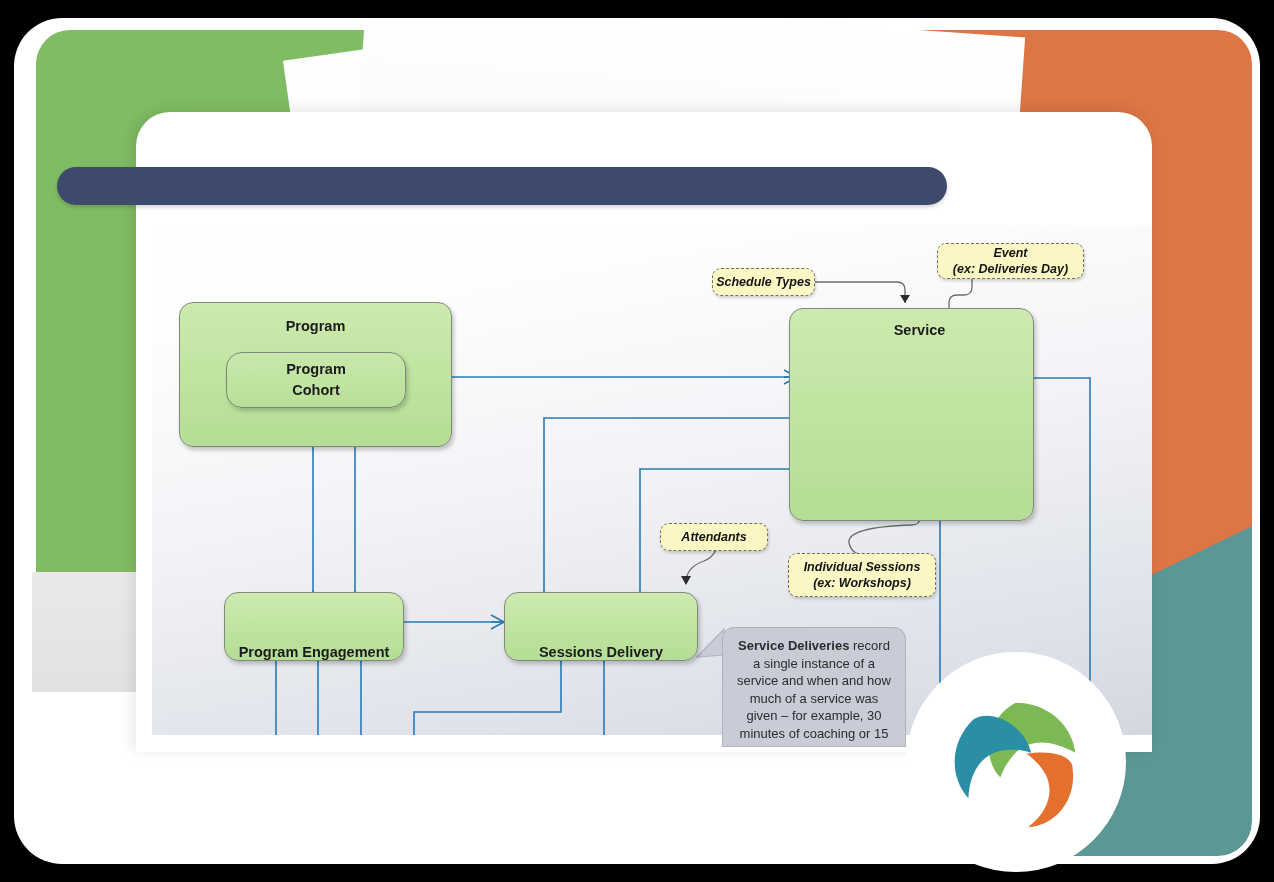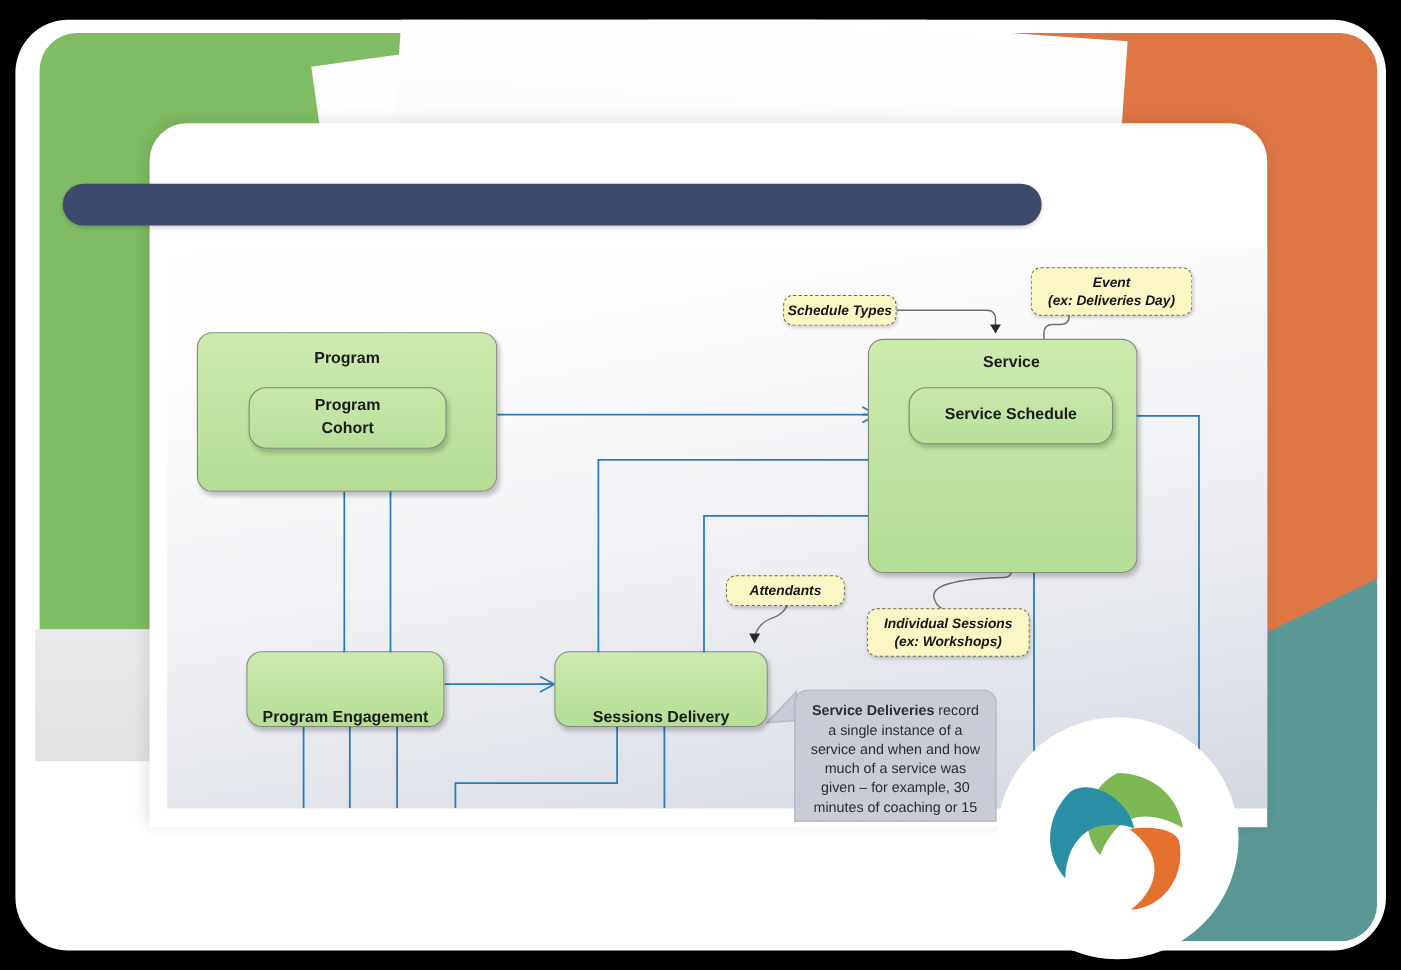--- a/index.html
+++ b/index.html
@@ -240,37 +240,34 @@
       </div>
 
       <div class="node-inner" style="left:74px;top:127px;width:180px;height:56px;flex-direction:column;">
         <span>Program</span>
         <span>Cohort</span>
       </div>
 
       <div class="node" style="left:637px;top:83px;width:245px;height:213px;">
         <div class="caption" style="top:13px;padding-left:16px;">Service</div>
       </div>
-      <div class="node-inner" style="left:674px;top:127px;width:186px;height:52px;">
-        <span>Service Schedule</span>
-      </div>
 
       <div class="node node-flat" style="left:72px;top:367px;width:180px;height:69px;">
         <span>Program Engagement</span>
       </div>
 
       <div class="node node-flat" style="left:352px;top:367px;width:194px;height:69px;">
         <span>Sessions Delivery</span>
       </div>
 
       <div class="note" style="left:560px;top:43px;width:103px;height:28px;">
         <span>Schedule Types</span>
       </div>
 
-      <div class="note" style="left:785px;top:18px;width:147px;height:44px;flex-direction:column;">
+      <div class="note" style="left:785px;top:18px;width:147px;height:36px;flex-direction:column;">
         <span>Event</span>
         <span>(ex: Deliveries Day)</span>
       </div>
 
       <div class="note" style="left:508px;top:298px;width:108px;height:28px;">
         <span>Attendants</span>
       </div>
 
       <div class="note" style="left:636px;top:328px;width:148px;height:44px;flex-direction:column;">
         <span>Individual Sessions</span>

